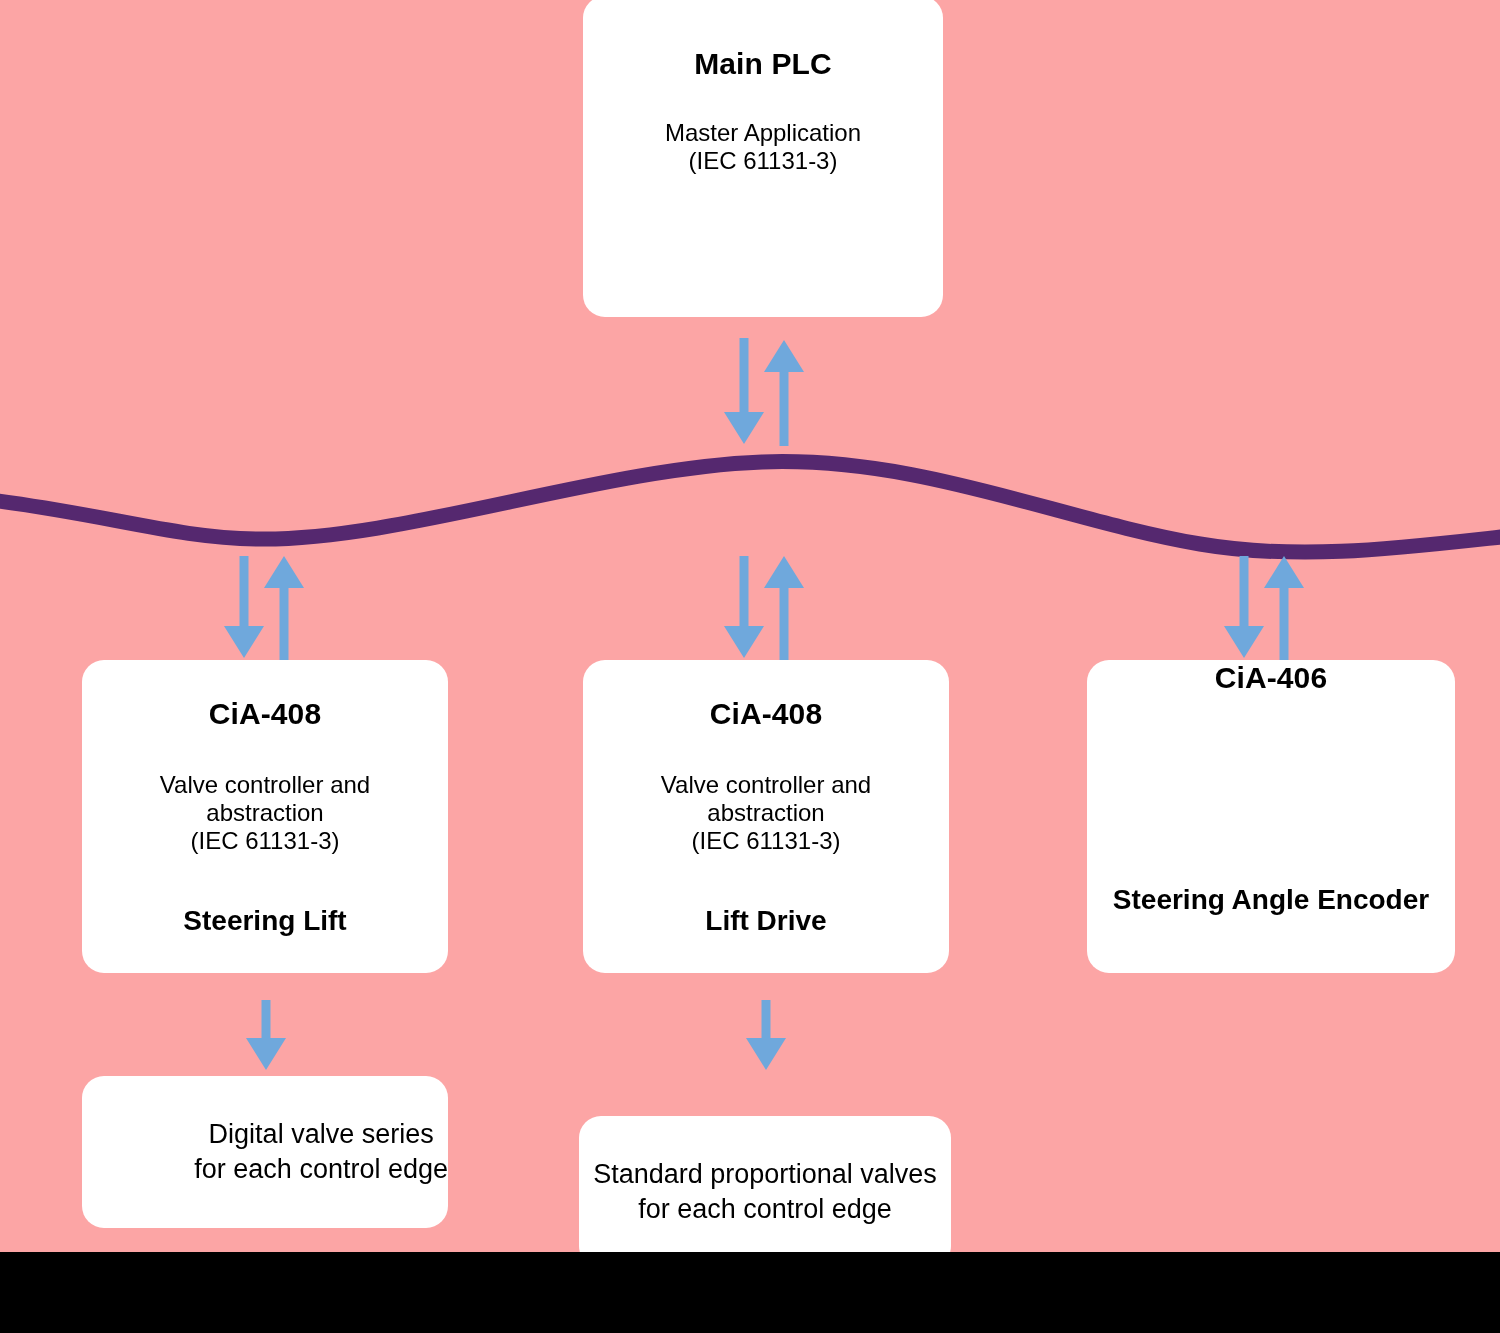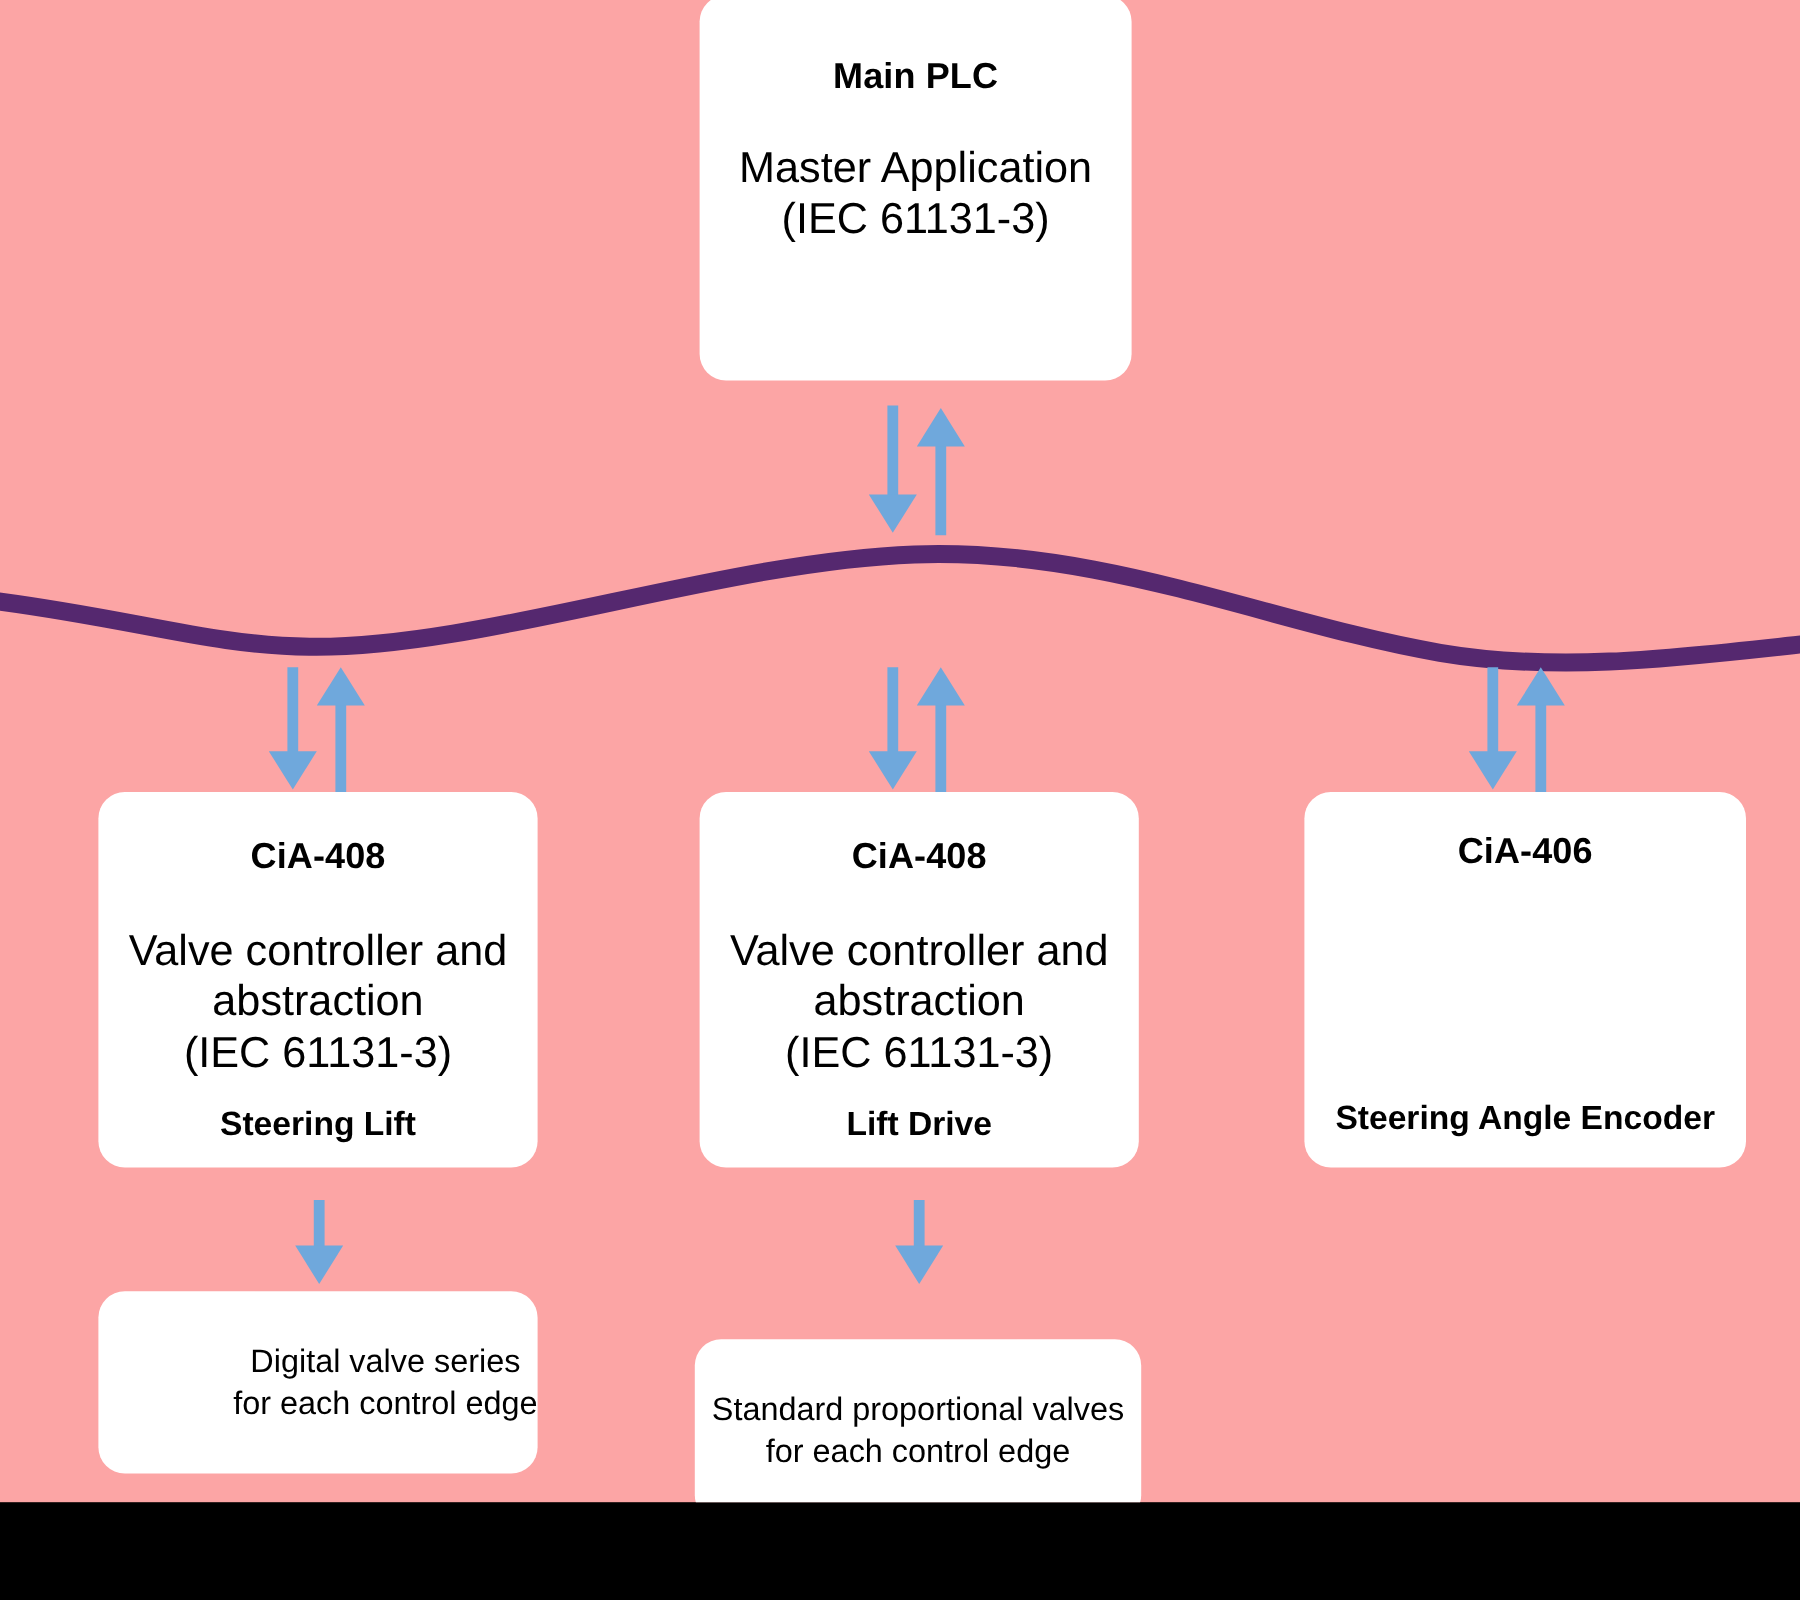--- a/index.html
+++ b/index.html
@@ -38,21 +38,21 @@
     overflow: hidden;
   }
   .node .title {
     font-weight: bold;
     font-size: 30px;
     line-height: 1.22;
     letter-spacing: 0.1px;
   }
   .node .body {
     font-weight: normal;
-    font-size: 36px;
+    font-size: 24px;
     line-height: 1.18;
   }
   .node .sub {
     font-weight: bold;
     font-size: 28px;
     line-height: 1.2;
   }
 
   
   #node-main-plc {
@@ -65,24 +65,24 @@
   #node-main-plc .body  { margin-bottom: 36px; }
 
   
   .node-mid {
     top: 660px;
     height: 313px;
     justify-content: flex-start;
   }
   #node-cia408-steering { left: 82px;  width: 366px; padding-top: 36px; }
   #node-cia408-lift     { left: 583px; width: 366px; padding-top: 36px; }
-  #node-cia406-encoder  { left: 1087px; width: 368px; padding-top: 32px; }
+  #node-cia406-encoder  { left: 1087px; width: 368px; }
 
   .node-mid .title { margin-bottom: 38px; }
-  .node-mid .body  { margin-bottom: 22px; }
+  .node-mid .body  { margin-bottom: 48px; }
 
   
   .node-bottom {
     top: 1076px;
     height: 152px;
     justify-content: center;
   }
   #node-digital-valve { left: 82px;  width: 366px; align-items: flex-end; }
   #node-standard-valve{ left: 579px; width: 372px; margin-top: 40px; }
   .node-bottom .body { font-size: 27px; line-height: 1.3; }

